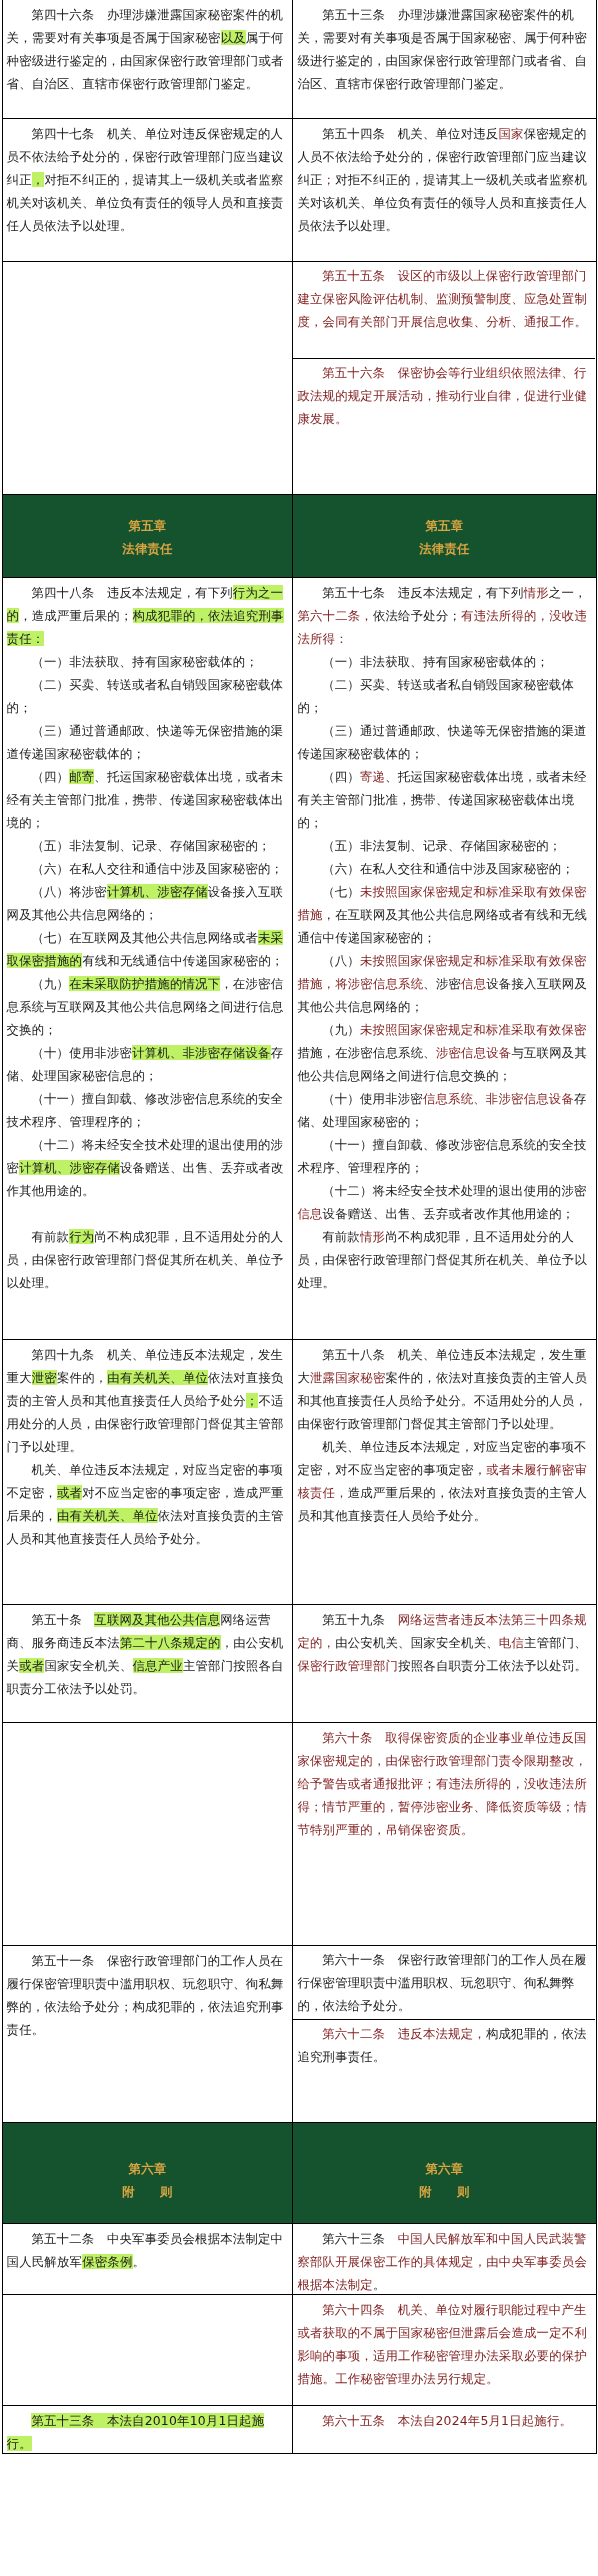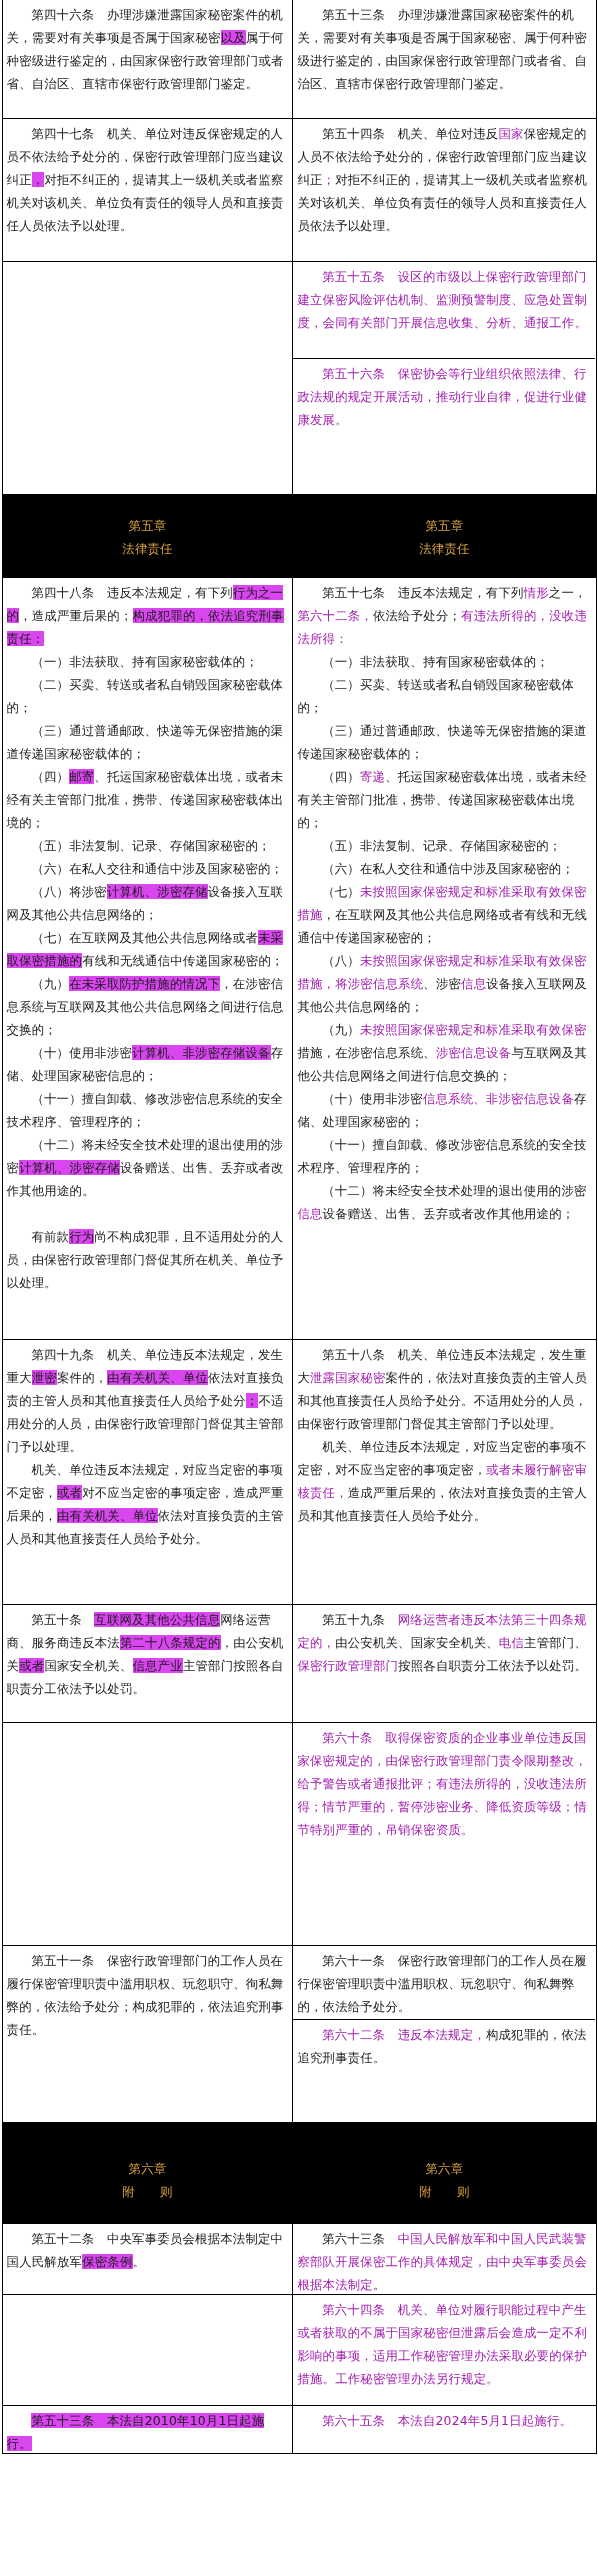--- a/index.html
+++ b/index.html
@@ -4,27 +4,27 @@
 <style>
   html, body { margin:0; padding:0; background:#ffffff; }
   body { width:599px; height:2576px; position:relative; overflow:hidden;
          font-family: "DejaVu Sans", "Liberation Sans", sans-serif; color:#1a1a1a; }
   .tbl { position:absolute; left:1.6px; top:0; width:595px; border-left:1.6px solid #000; border-right:1.6px solid #000; border-bottom:1.6px solid #000; box-sizing:border-box; }
   .row { display:flex; border-top:1.6px solid #000; box-sizing:border-box; }
   .row.first { border-top:none; }
   .cell { width:290px; box-sizing:border-box; padding:3.2px 3.2px 1.6px 4px; font-size:12.4px; line-height:23px; letter-spacing:0.2px; }
   .cell.left { border-right:1.6px solid #000; }
   .cell.right { width:302px; padding-left:4.8px; }
-  .stack { display:flex; flex-direction:column; width:302px; }
+  .stack { display:flex; flex-direction:column; width:302px;font-family:Liberation Serif, serif; }
   .stack .cell.right { width:302px; }
   .stack .sub + .sub { border-top:1.6px solid #000; }
   .p { text-indent:2em; margin:0; }
-  .hl { background:#d946ef; }
-  .red { color:#a21caf; }
-  .chap { background:#000000; color:#D9A441; text-align:center; font-weight:normal; font-size:13.6px; line-height:24px; }
+  .hl { background:#bef264; }
+  .red { color:#7f1d1d; }
+  .chap { background:#14532d; color:#D9A441; text-align:center; font-weight:bold; font-size:13.6px; line-height:24px; }
   .chap .cell { display:flex; flex-direction:column; justify-content:center; align-items:center; }
 </style>
 </head>
 <body>
 
 <div class="tbl">
 
   <div class="row first" style="height:118px">
     <div class="cell left">
       <p class="p"><span>第四十六条　办理涉嫌泄露国家秘密案件的机关，需要对有关事项是否属于国家秘密</span><span class="hl">以及</span><span>属于何种密级进行鉴定的，由国家保密行政管理部门或者省、自治区、直辖市保密行政管理部门鉴定。</span></p>
@@ -91,20 +91,21 @@
       <p class="p">（三）通过普通邮政、快递等无保密措施的渠道传递国家秘密载体的；</p>
       <p class="p"><span>（四）</span><span class="red">寄递</span><span>、托运国家秘密载体出境，或者未经有关主管部门批准，携带、传递国家秘密载体出境的；</span></p>
       <p class="p">（五）非法复制、记录、存储国家秘密的；</p>
       <p class="p">（六）在私人交往和通信中涉及国家秘密的；</p>
       <p class="p"><span>（七）</span><span class="red">未按照国家保密规定和标准采取有效保密措施</span><span>，在互联网及其他公共信息网络或者有线和无线通信中传递国家秘密的；</span></p>
       <p class="p"><span>（八）</span><span class="red">未按照国家保密规定和标准采取有效保密措施，将涉密信息系统</span><span>、涉密</span><span class="red">信息</span><span>设备接入互联网及其他公共信息网络的；</span></p>
       <p class="p"><span>（九）</span><span class="red">未按照国家保密规定和标准采取有效保密</span><span>措施，在涉密信息系统、</span><span class="red">涉密信息设备</span><span>与互联网及其他公共信息网络之间进行信息交换的；</span></p>
       <p class="p"><span>（十）使用非涉密</span><span class="red">信息系统、非涉密信息设备</span><span>存储、处理国家秘密的；</span></p>
       <p class="p">（十一）擅自卸载、修改涉密信息系统的安全技术程序、管理程序的；</p>
       <p class="p"><span>（十二）将未经安全技术处理的退出使用的涉密</span><span class="red">信息</span><span>设备赠送、出售、丢弃或者改作其他用途的；</span></p>
+      <p class="p"><span>有前款</span><span class="red">情形</span><span>尚不构成犯罪，且不适用处分的人员，由保密行政管理部门督促其所在机关、单位予以处理。</span></p>
     </div>
   </div>
 
   <div class="row" style="height:265px">
     <div class="cell left">
       <p class="p"><span>第四十九条　机关、单位违反本法规定，发生重大</span><span class="hl">泄密</span><span>案件的，</span><span class="hl">由有关机关、单位</span><span>依法对直接负责的主管人员和其他直接责任人员给予处分</span><span class="hl">；</span><span>不适用处分的人员，由保密行政管理部门督促其主管部门予以处理。</span></p>
       <p class="p"><span>机关、单位违反本法规定，对应当定密的事项不定密，</span><span class="hl">或者</span><span>对不应当定密的事项定密，造成严重后果的，</span><span class="hl">由有关机关、单位</span><span>依法对直接负责的主管人员和其他直接责任人员给予处分。</span></p>
     </div>
     <div class="cell right">
       <p class="p"><span>第五十八条　机关、单位违反本法规定，发生重大</span><span class="red">泄露国家秘密</span><span>案件的，依法对直接负责的主管人员和其他直接责任人员给予处分。不适用处分的人员，由保密行政管理部门督促其主管部门予以处理。</span></p>

